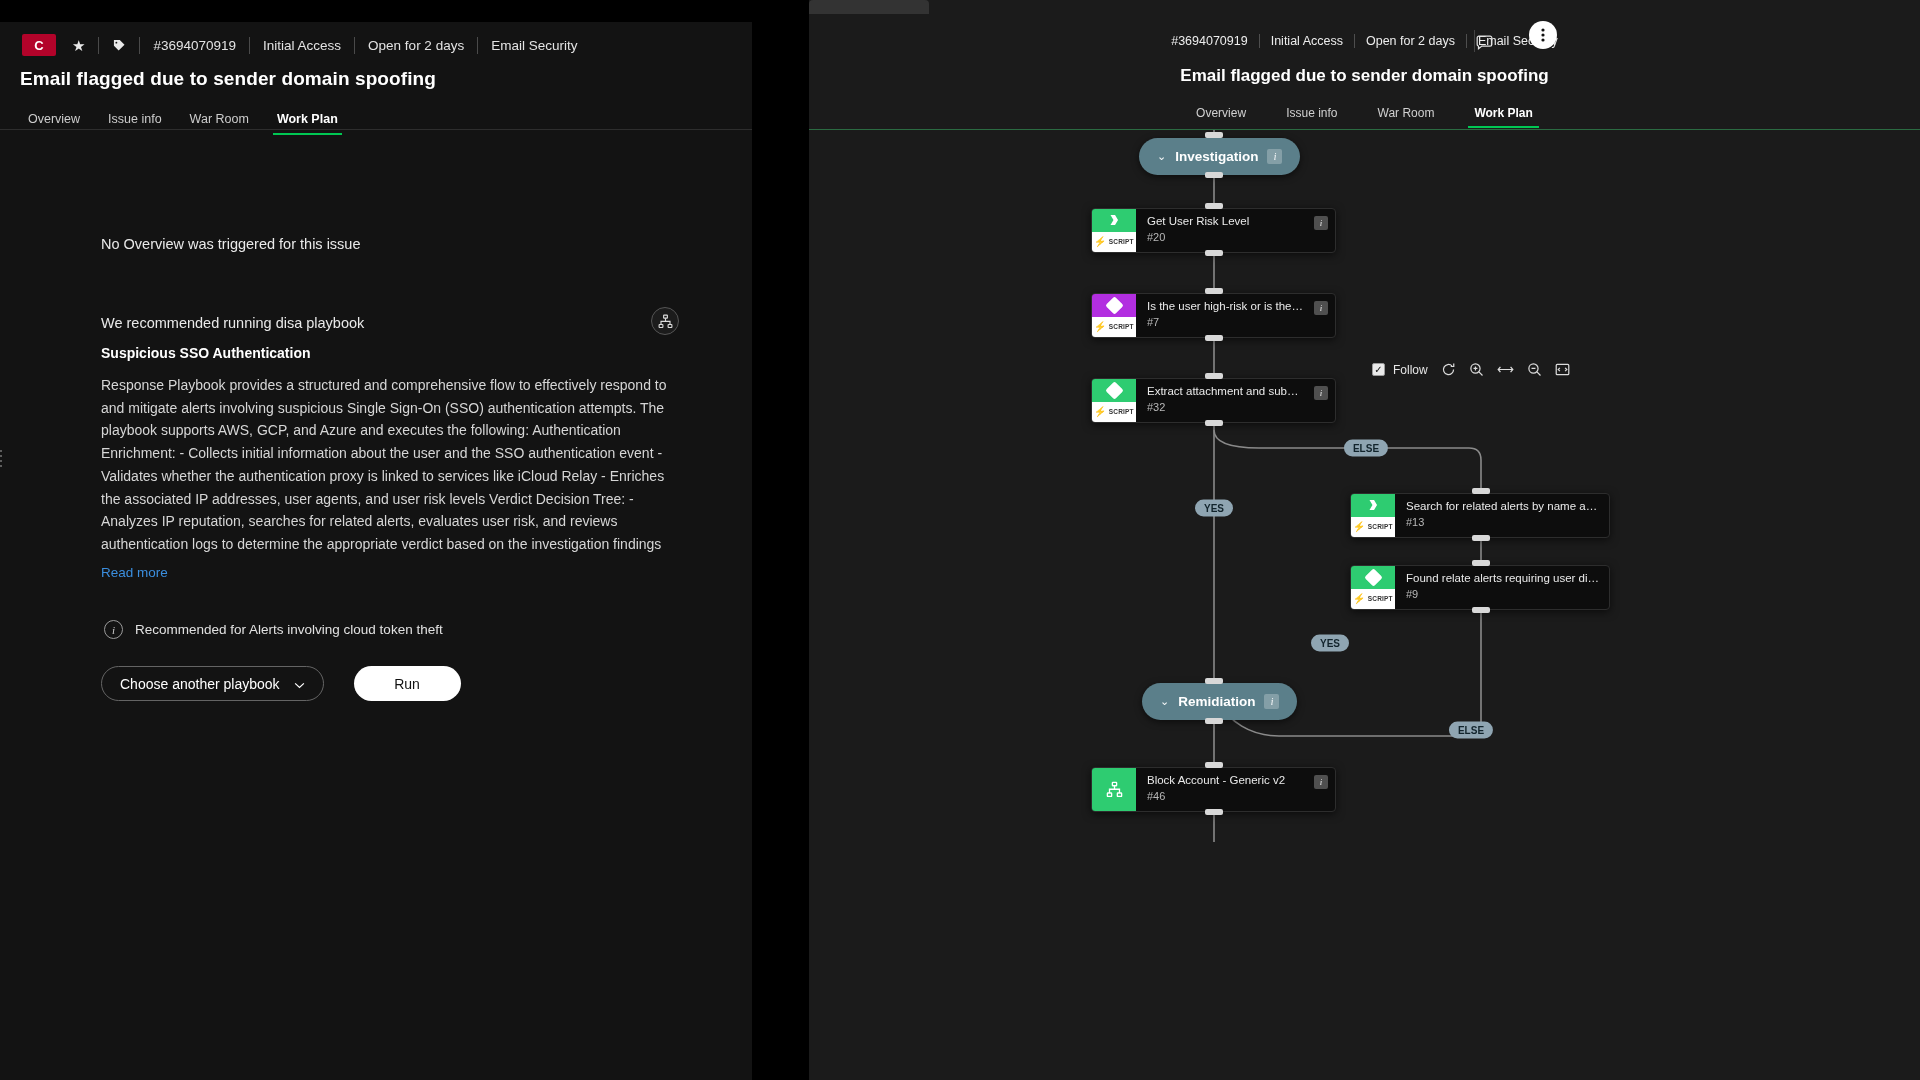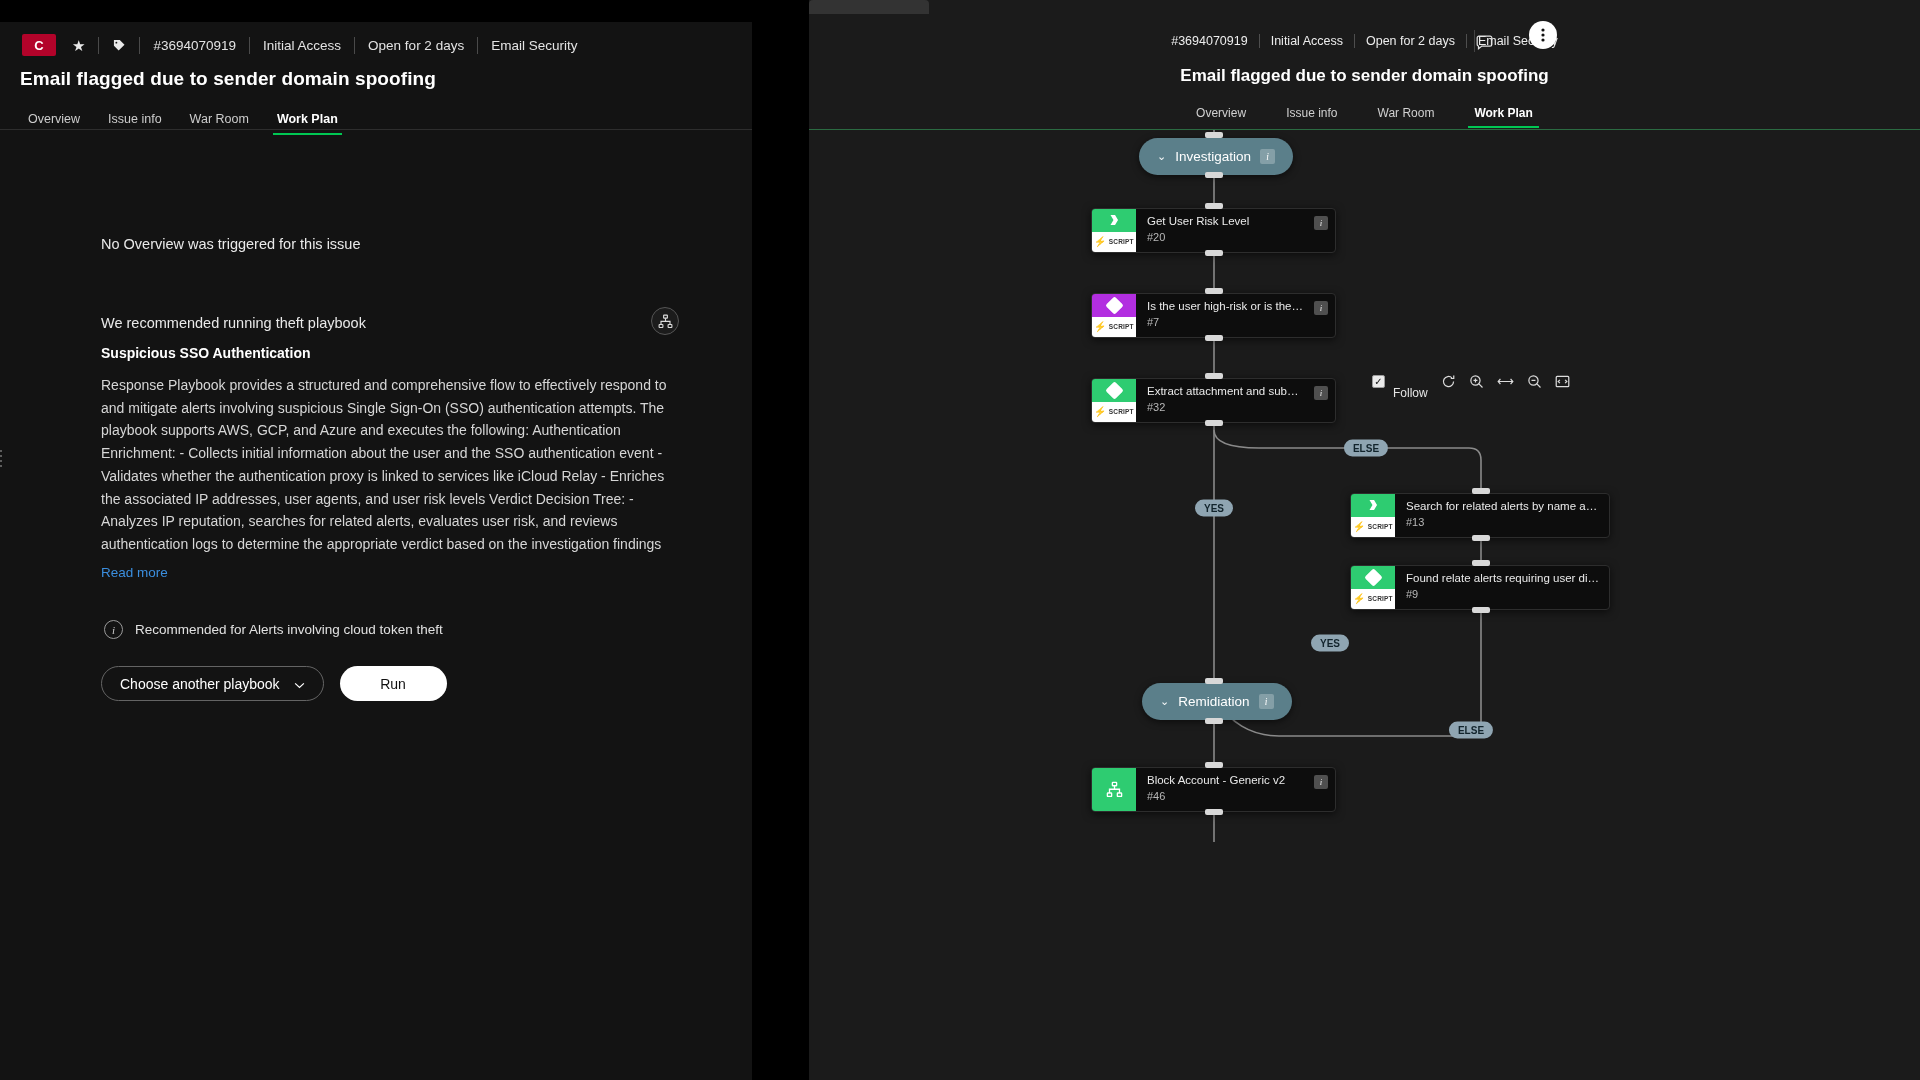--- a/index.html
+++ b/index.html
@@ -84,21 +84,21 @@
   .rec-note {
     position:absolute; left:104px; top:620px;
     display:flex; align-items:center; gap:12px;
   }
   .info-circle {
     width:19px; height:19px; border-radius:50%; border:1px solid #9a9a9a;
     display:flex; align-items:center; justify-content:center;
     color:#d0d0d0; font-size:11px; font-style:italic; font-family:"Liberation Serif", serif;
   }
   .rec-note-text { color:#e1e1e1; font-size:13.5px;text-align:right; }
-  .btn-row { position:absolute; left:101px; top:666px; display:flex; gap:16px; }
+  .btn-row { position:absolute; left:101px; top:666px; display:flex; gap:30px; }
   .btn-outline {
     height:35px; padding:0 18px; border-radius:18px;
     border:1px solid #646464; background:transparent; color:#fff;
     font-size:14px; display:flex; align-items:center; gap:14px; cursor:pointer;
     font-family:"Liberation Sans", sans-serif;
   }
   .btn-white {
     height:35px; width:107px; border-radius:18px; border:none;
     background:#fff; color:#111; font-size:14px; cursor:pointer;
     display:flex; align-items:center; justify-content:center;
@@ -166,21 +166,21 @@
   
   .canvas { position:absolute; left:0; top:130px; width:1111px; height:950px; overflow:hidden; }
 
   .grp-node {
     position:absolute; height:37px; border-radius:19px;
     background:#5b7f8a; color:#fff; display:flex; align-items:center;
     gap:9px; padding:0 18px; cursor:pointer;
     box-shadow:0 2px 7px rgba(0,0,0,.55);
   }
   .grp-node .chev { font-size:11px; opacity:.95; }
-  .grp-node .gtext { font-size:13.5px; font-weight:400; }
+  .grp-node .gtext { font-size:13.5px; font-weight:700; }
   .grp-node .ginfo {
     width:15px; height:15px; background:rgba(255,255,255,.25);
     border-radius:2px; display:flex; align-items:center; justify-content:center;
     font-size:9.5px; font-style:italic; font-family:"Liberation Serif", serif;
   }
 
   .task {
     position:absolute; height:45px; border-radius:4px;
     background:#0d0d0d; border:1px solid #2d2d2d;
     display:flex; align-items:stretch; overflow:hidden;
@@ -221,21 +221,21 @@
   svg.wires { position:absolute; left:0; top:0; width:1111px; height:950px; pointer-events:none; }
 
   .toolbar {
     position:absolute; display:flex; align-items:center; gap:13px;
   }
   .tb-check {
     width:13px; height:13px; border:1px solid #9b9b9b; border-radius:2px;
     background:#eaeaea; color:#111; font-size:10px; display:flex;
     align-items:center; justify-content:center; cursor:pointer;
   }
-  .tb-follow { color:#e6e6e6; font-size:12px; margin-left:-5px;margin-top:24px; }
+  .tb-follow { color:#e6e6e6; font-size:12px; margin-left:-5px; }
   .tb-ico { color:#dcdcdc; cursor:pointer; display:flex; align-items:center; }
 </style>
 </head>
 <body>
 
 <div class="screen">
 
   <div class="left-panel">
     <div class="left-topbar"></div>
 
@@ -270,21 +270,21 @@
     <div class="left-tabs-underline"></div>
 
     <div class="drag-dots">
       <i></i>
         <i></i>
         <i></i>
         <i></i>
     </div>
 
     <div class="no-playbook">No Overview was triggered for this issue</div>
-    <div class="rec-label">We recommended running theft playbook</div>
+    <div class="rec-label">We recommended running disa playbook</div>
 
     <div class="graph-btn">
       <svg width="15" height="15" viewBox="0 0 16 16" fill="none" stroke="#ddd" stroke-width="1.2">
         <rect x="6" y="1.2" width="4" height="3.2" rx=".5"></rect>
         <rect x="1.2" y="11.2" width="4" height="3.2" rx=".5"></rect>
         <rect x="10.8" y="11.2" width="4" height="3.2" rx=".5"></rect>
         <path d="M8 4.4v3.4M3.2 11.2V7.8h9.6v3.4"></path>
       </svg>
     </div>
 

